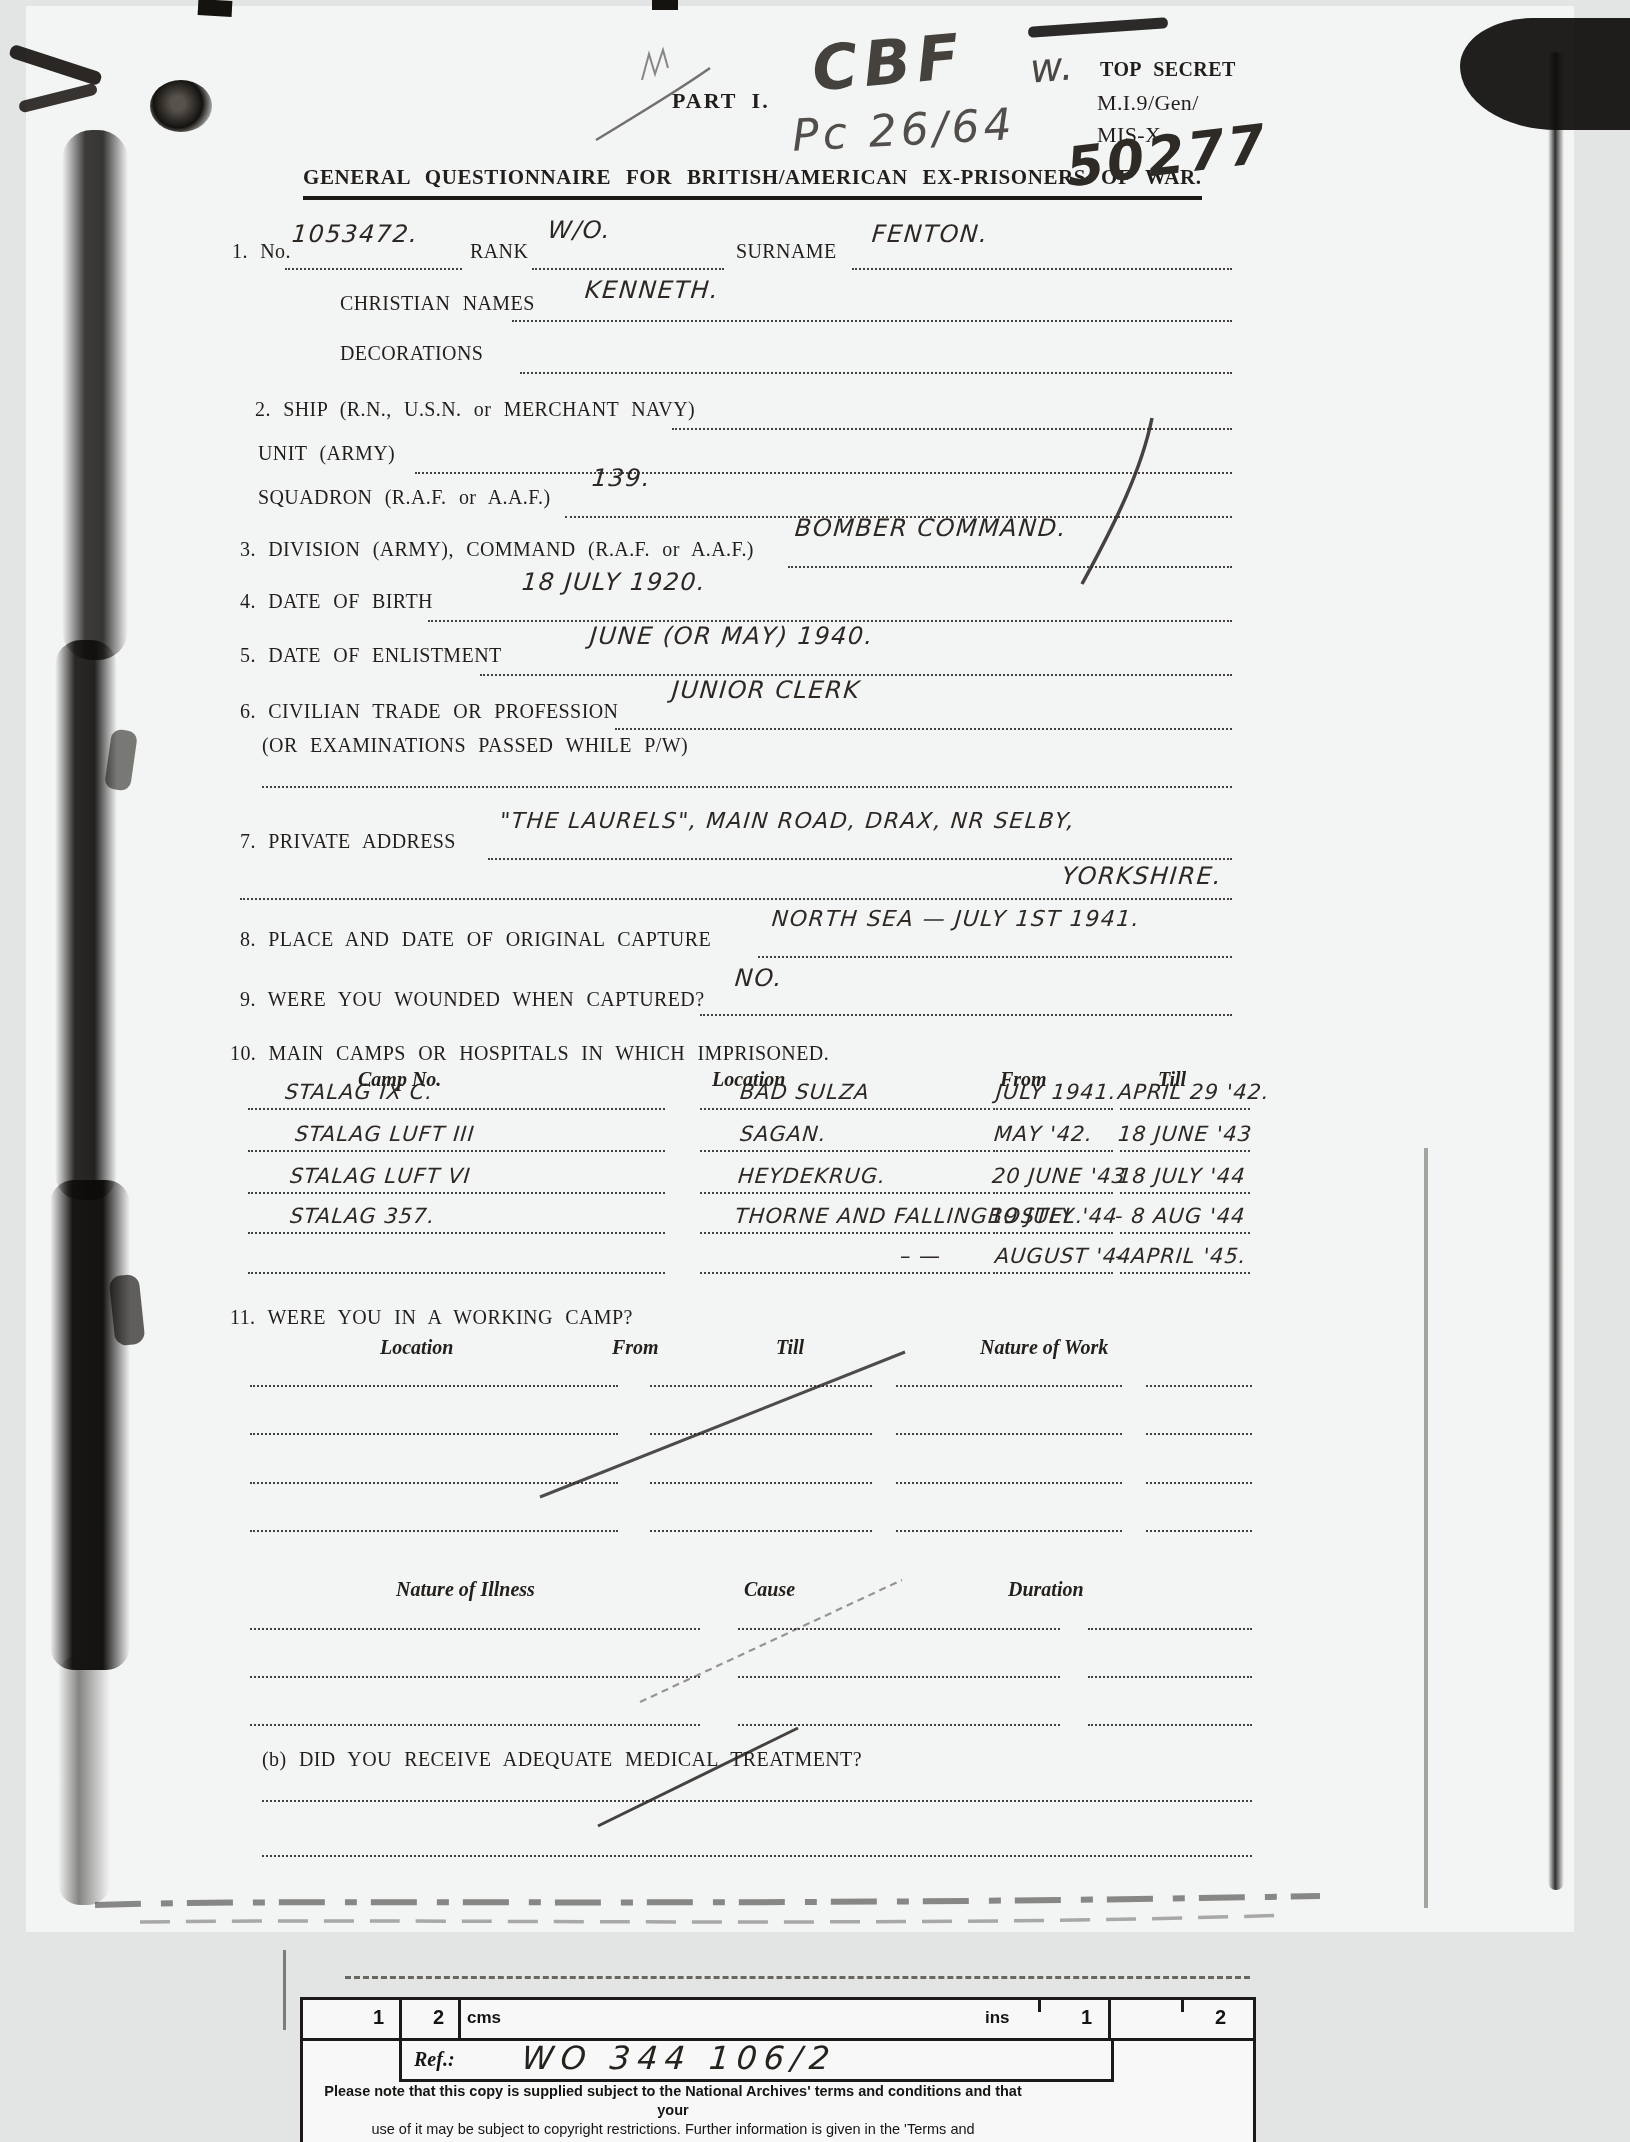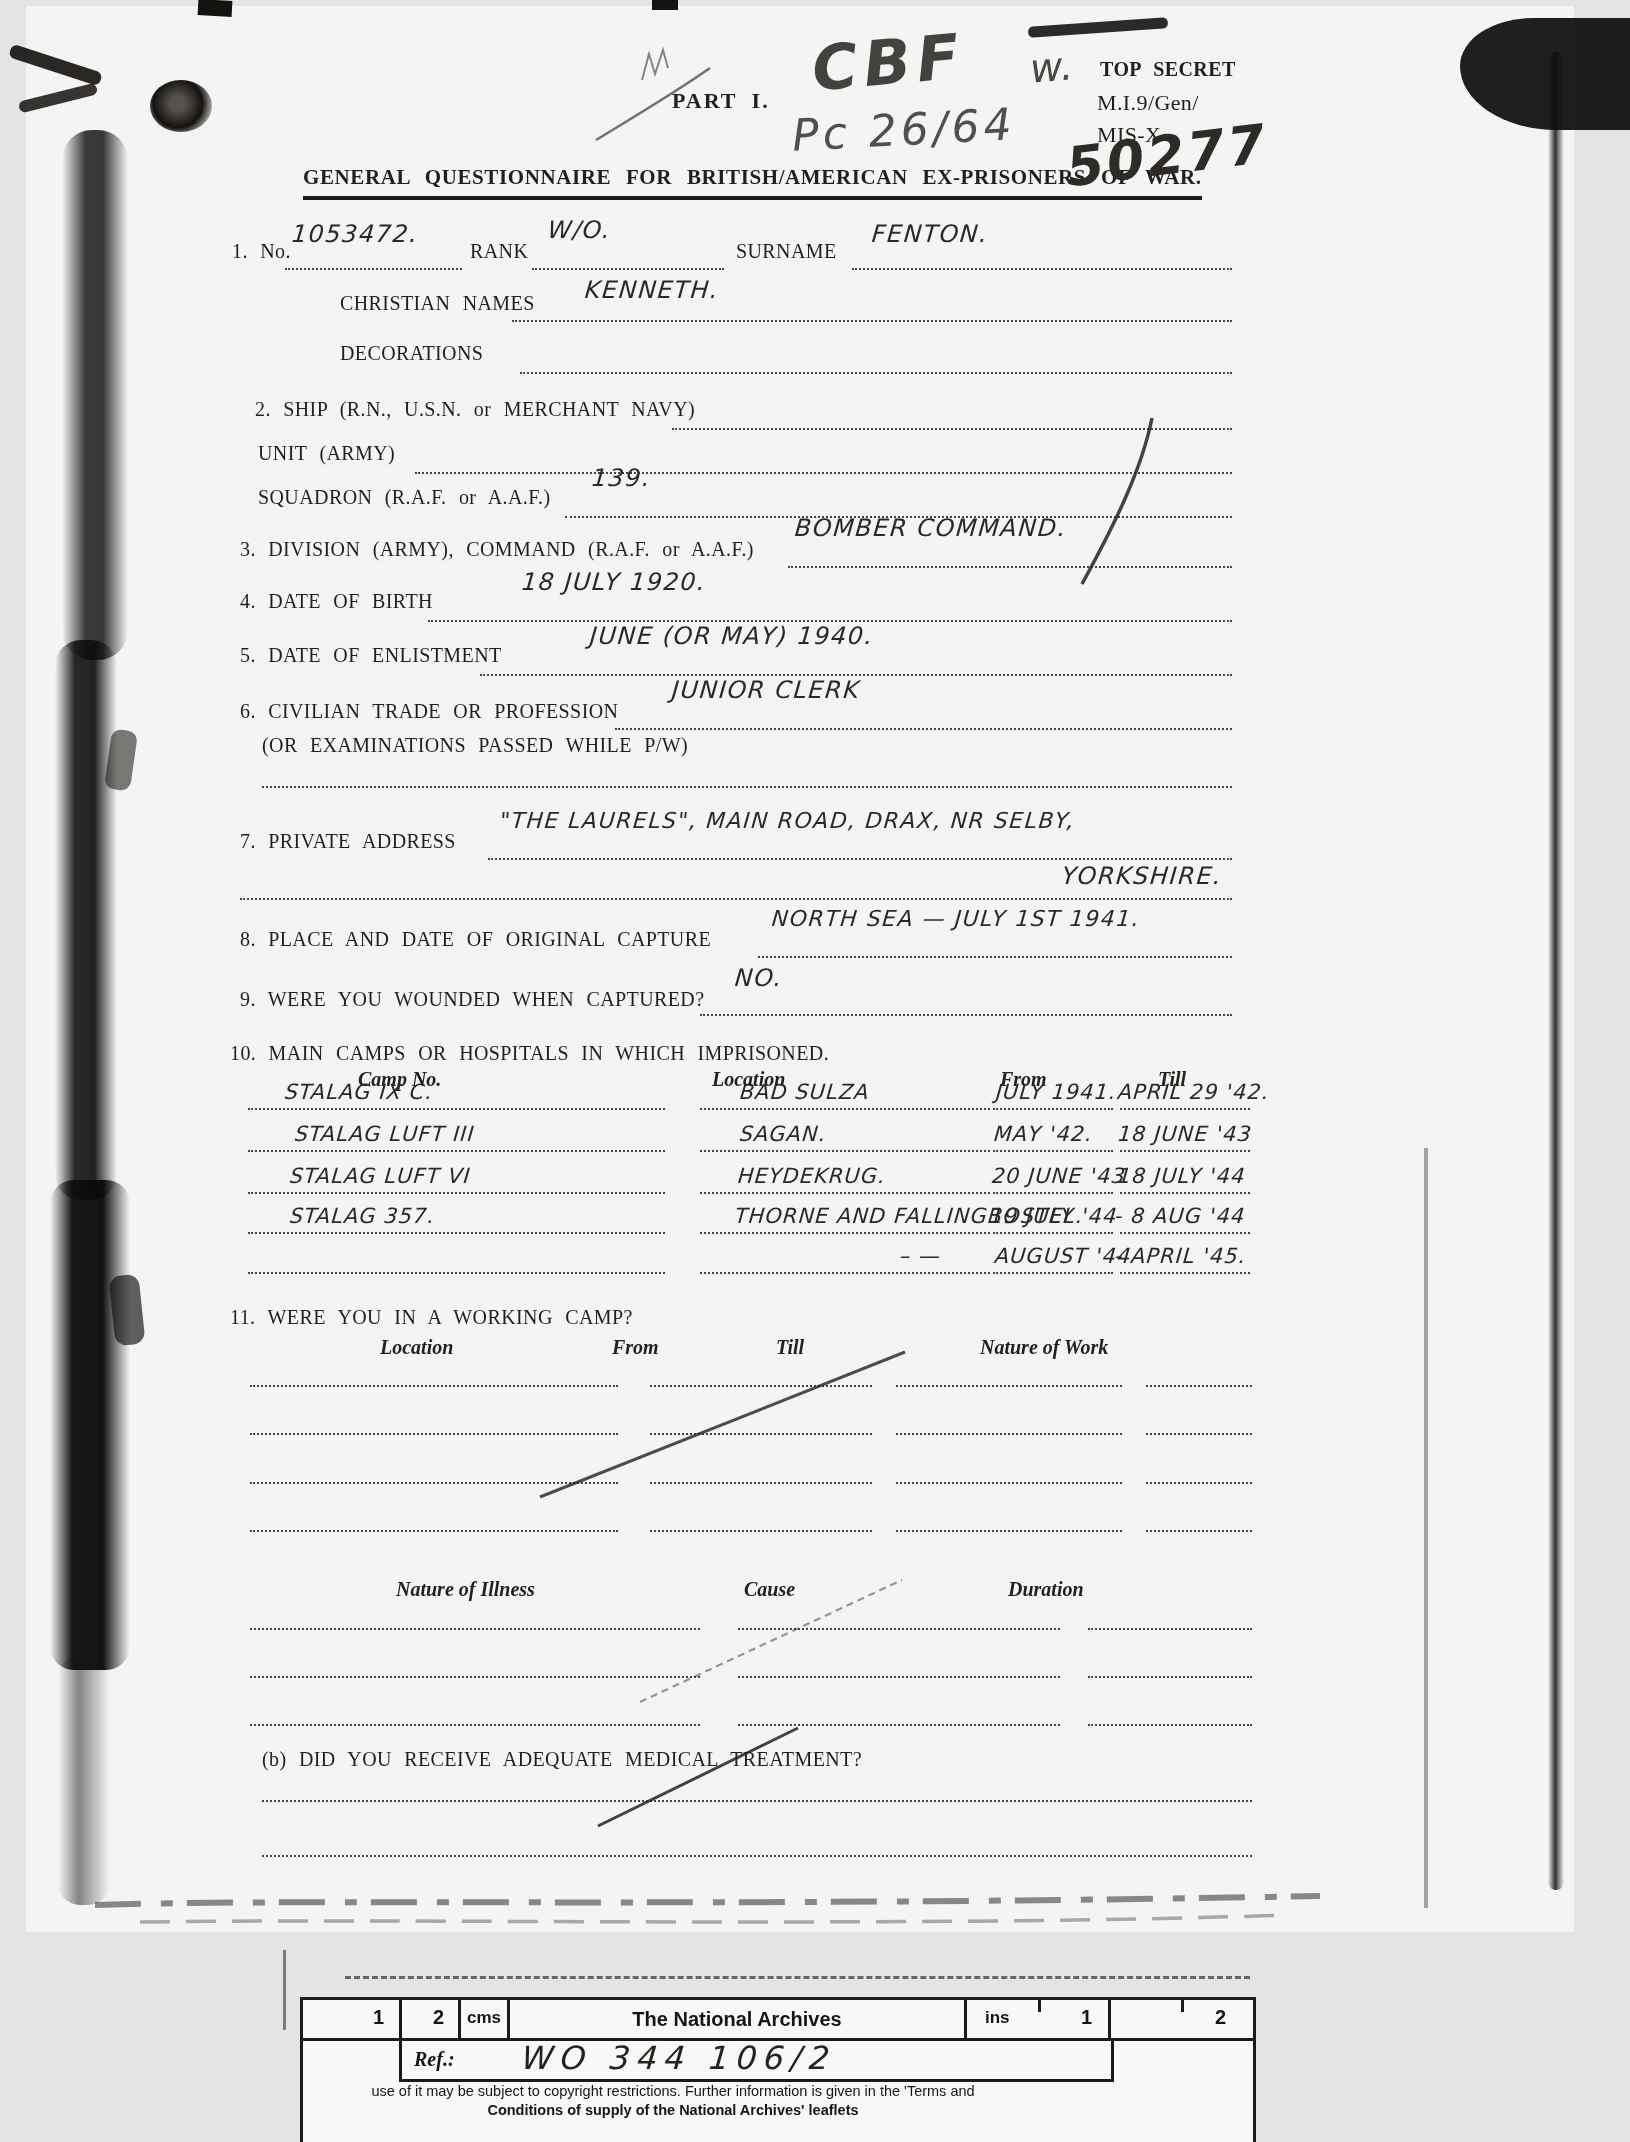--- a/index.html
+++ b/index.html
@@ -225,34 +225,32 @@
   <div class="artifact" style="left:283px;top:1950px;width:3px;height:80px;background:#2a2724;opacity:.55;"></div>
 
   <div id="stampbox">
 
     <div class="artifact" style="left:0;top:38px;width:950px;height:3px;background:#1b1a18;"></div>
     <div class="rdiv" style="left:96px;height:62px;"></div>
     <div class="rdiv" style="left:155px;height:38px;"></div>
     <div class="stamp-sans abs" style="left:70px;top:6px;font-size:20px;">1</div>
     <div class="stamp-sans abs" style="left:130px;top:6px;font-size:20px;">2</div>
     <div class="stamp-sans abs" style="left:164px;top:8px;font-size:17px;font-weight:600;">cms</div>
-    <div class="abs" style="left:204px;top:0;width:454px;height:38px;border-left:3px solid #1b1a18;border-right:3px solid #1b1a18;text-align:center;">
-      <span class="stamp-sans" style="font-size:20px;line-height:38px;">The National Archives</span>
-    </div>
     <div class="stamp-sans abs" style="left:682px;top:8px;font-size:17px;font-weight:600;">ins</div>
     <div class="rtick" style="left:735px;"></div>
     <div class="stamp-sans abs" style="left:778px;top:6px;font-size:20px;">1</div>
     <div class="rdiv" style="left:805px;height:38px;"></div>
     <div class="rtick" style="left:878px;"></div>
     <div class="stamp-sans abs" style="left:912px;top:6px;font-size:20px;">2</div>
 
     <div class="abs" style="left:96px;top:38px;width:709px;height:38px;border:3px solid #1b1a18;background:#f7f8f7;">
       <span class="abs" style="left:12px;top:7px;font-family:'Liberation Serif',serif;font-style:italic;font-weight:bold;font-size:20px;color:#161514;">Ref.:</span>
       <span class="abs" style="left:120px;top:-2px;font-family:'DejaVu Sans',sans-serif;font-style:italic;font-size:32px;letter-spacing:7px;color:#26221e;transform:skewX(-5deg);white-space:nowrap;">WO  344  106/2</span>
     </div>
 
     <div class="abs" style="left:20px;top:82px;width:700px;text-align:center;">
+      <div class="stamp-sans" style="font-size:14.5px;line-height:19px;font-weight:600;">Please note that this copy is supplied subject to the National Archives' terms and conditions and that your</div>
       <div class="stamp-sans" style="font-size:14.5px;line-height:19px;font-weight:400;">use of it may be subject to copyright restrictions. Further information is given in the 'Terms and</div>
       <div class="stamp-sans" style="font-size:14.5px;line-height:19px;font-weight:600;">Conditions of supply of the National Archives' leaflets</div>
     </div>
   </div>
 
 </div>
 
 </body></html>

